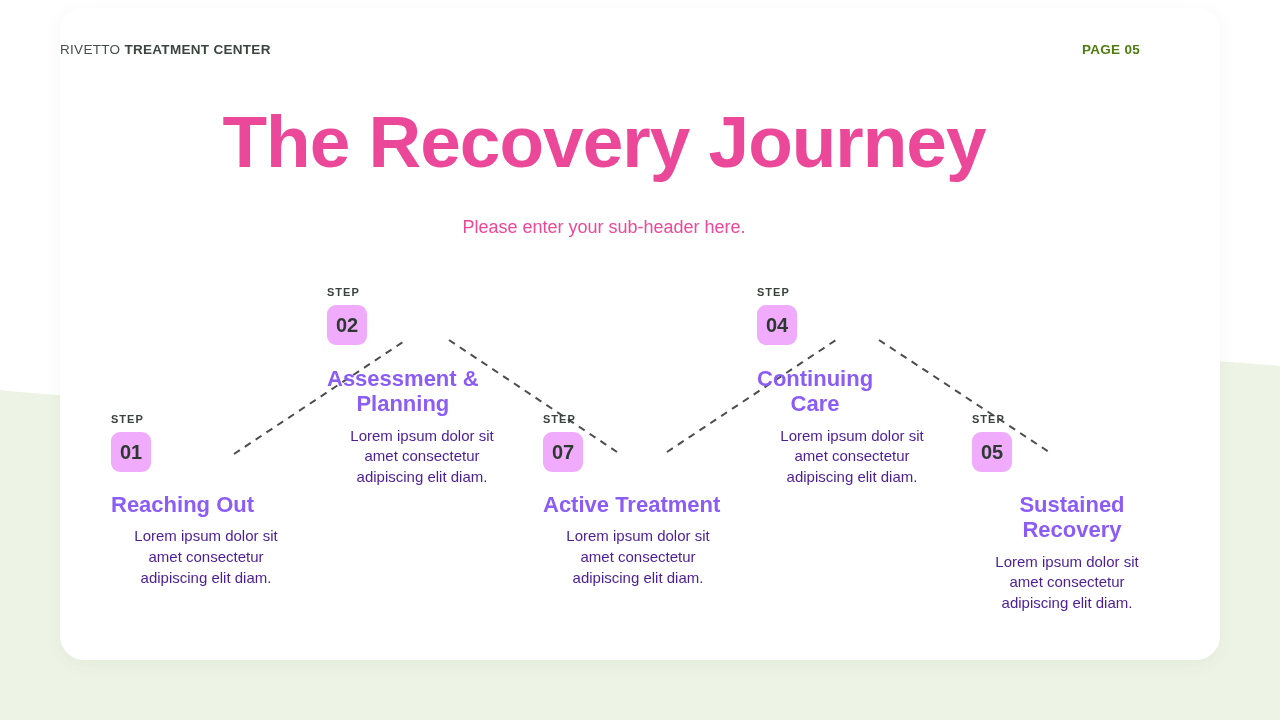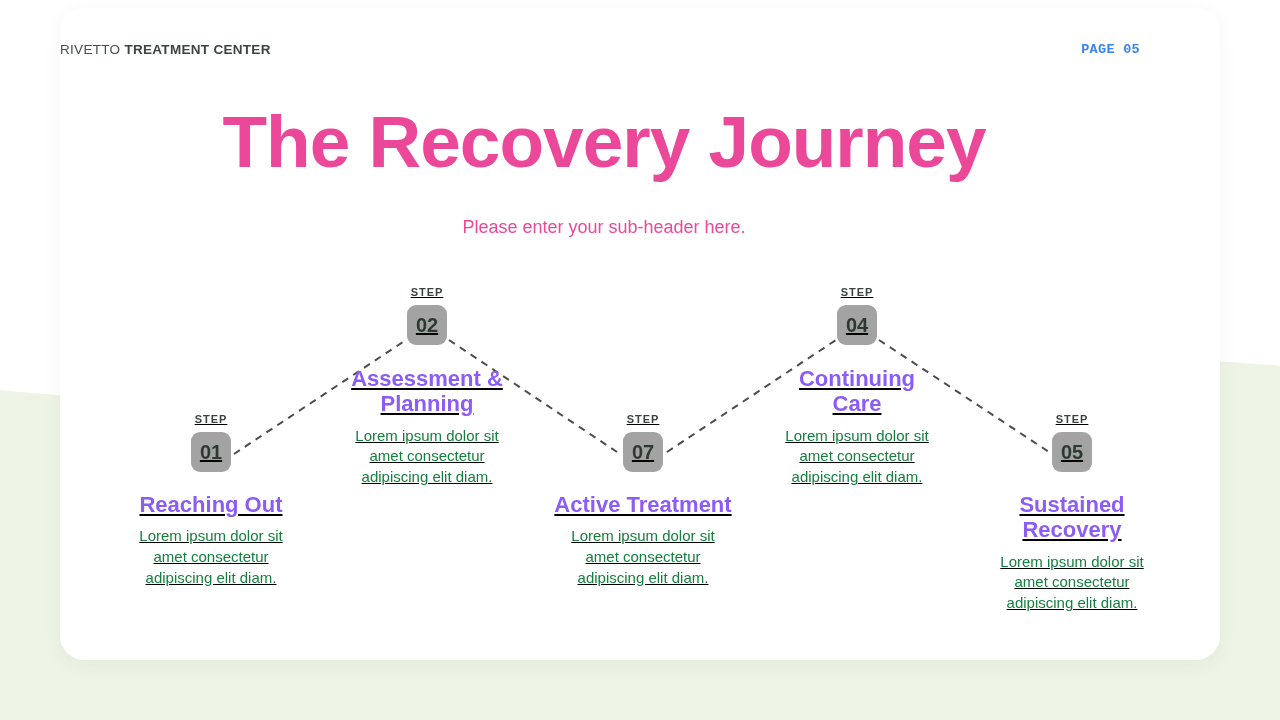--- a/index.html
+++ b/index.html
@@ -36,21 +36,21 @@
     display: flex;
     justify-content: space-between;
     align-items: center;
     z-index: 3;
     font-size: 13.5px;
     letter-spacing: 0.3px;
     color: #454e49;
   }
   .brand { font-weight: 400; }
   .brand b { font-weight: 700; color: #3c4540; }
-  .page-label { font-weight: 700; color: #3b82f6; font-family: Liberation Mono, monospace; }
+  .page-label { font-weight: 700; color: #4d7c0f; }
 
   .title {
     position: absolute;
     left: 0; right: 0; top: 100px;
     text-align: center;
     font-size: 73px;
     font-weight: 700;
     letter-spacing: -1px;
     color: #ec4899;
     z-index: 3;
@@ -70,35 +70,34 @@
     width: 1280px; height: 720px;
     z-index: 2;
     pointer-events: none;
   }
 
   .step {
     position: absolute;
     width: 200px;
     display: flex;
     flex-direction: column;
-    align-items: center;
+    align-items: flex-start;
     text-align: center;
     z-index: 3;
-    text-decoration: underline;
   }
   .step-label {
     font-size: 11px;
     font-weight: 700;
     letter-spacing: 1px;
     color: #39423d;
   }
   .step-square {
     margin-top: 7px;
     width: 40px; height: 40px;
-    background: #a3a3a3;
+    background: #f0abfc;
     border-radius: 9px;
     display: flex;
     align-items: center;
     justify-content: center;
     font-size: 20px;
     font-weight: 700;
     color: #2c3931;
   }
   .step-title {
     font-size: 22px;
@@ -107,21 +106,21 @@
     line-height: 1.15;
     white-space: pre-line;
   }
   .step.top .step-title { margin-top: 21px; }
   .step.bottom .step-title { margin-top: 20px; }
   .step-desc {
     margin-top: 9px;
     width: 190px;
     font-size: 15px;
     line-height: 1.38;
-    color: #15803d;
+    color: #4c1d95;
     white-space: pre-line;
   }
   .step-1 { left: 111px; top: 413px; }
   .step-2 { left: 327px; top: 286px; }
   .step-3 { left: 543px; top: 413px; }
   .step-4 { left: 757px; top: 286px; }
   .step-5 { left: 972px; top: 413px; }
 </style>
 </head>
 <body>

